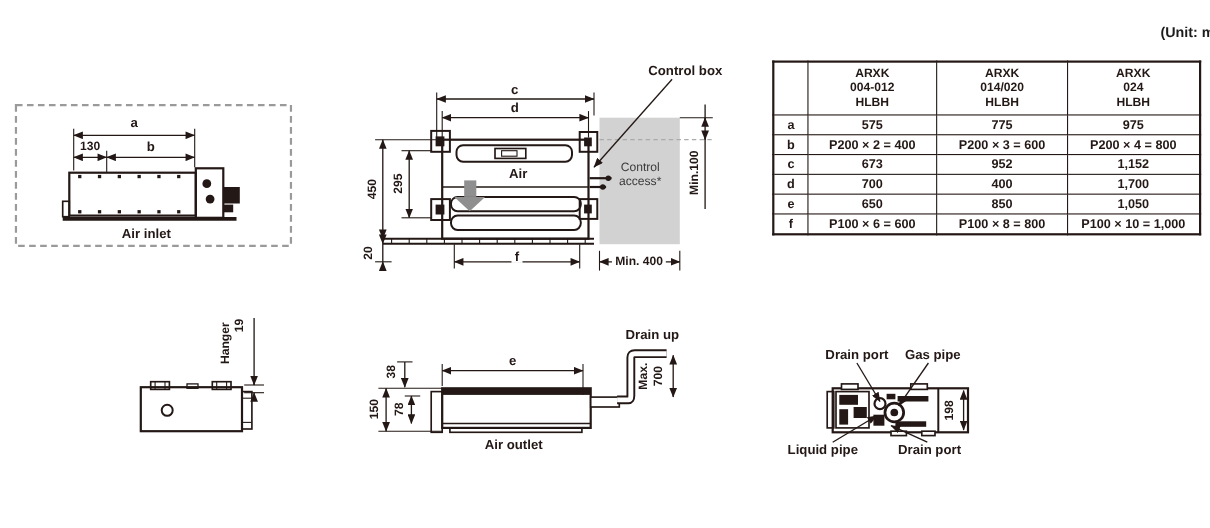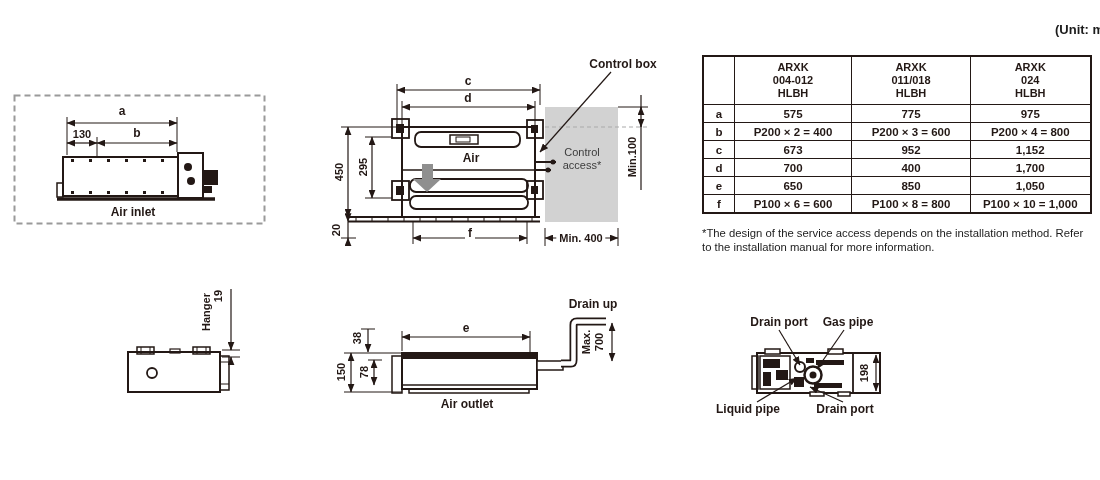--- a/index.html
+++ b/index.html
@@ -289,21 +289,21 @@
   <tbody>
         <tr>
     <th class="hd"></th>
     <th class="hd">
       <span>ARXK</span>
       <span>004-012</span>
       <span>HLBH</span>
     </th>
     <th class="hd">
       <span>ARXK</span>
-      <span>011/018</span>
+      <span>014/020</span>
       <span>HLBH</span>
     </th>
     <th class="hd">
       <span>ARXK</span>
       <span>024</span>
       <span>HLBH</span>
     </th>
   </tr>
   <tr>
     <th class="rl">a</th>
@@ -337,15 +337,14 @@
   </tr>
   <tr>
     <th class="rl">f</th>
     <td>P100 × 6 = 600</td>
     <td>P100 × 8 = 800</td>
     <td>P100 × 10 = 1,000</td>
   </tr>
 </tbody>
     </table>
 
-<div class="foot">*The design of the service access depends on the installation method. Refer to the installation manual for more information.</div>
 
 </div>
 
 </body></html>

